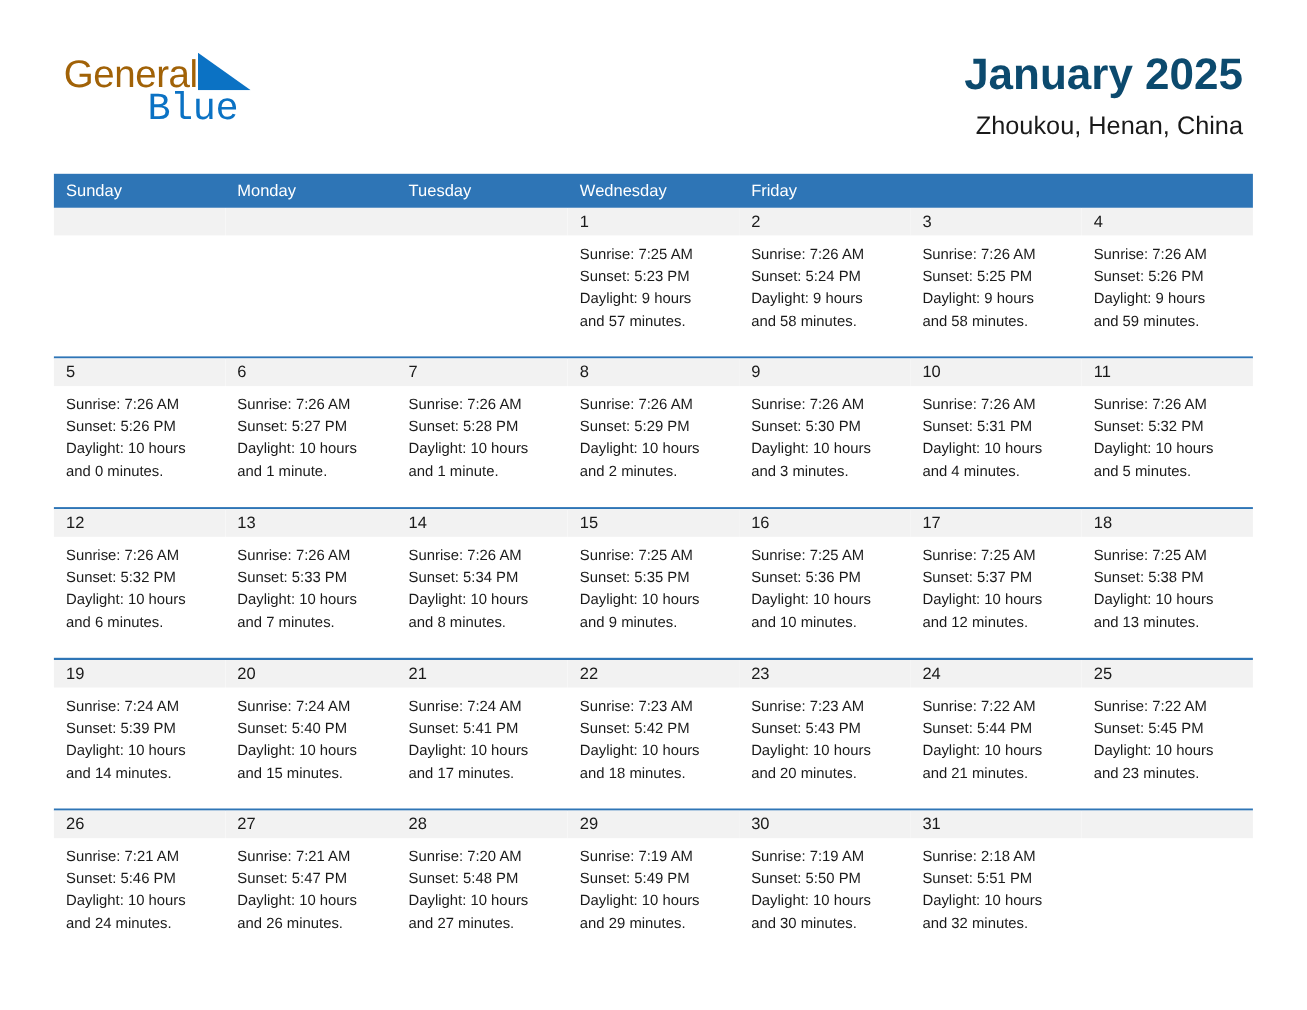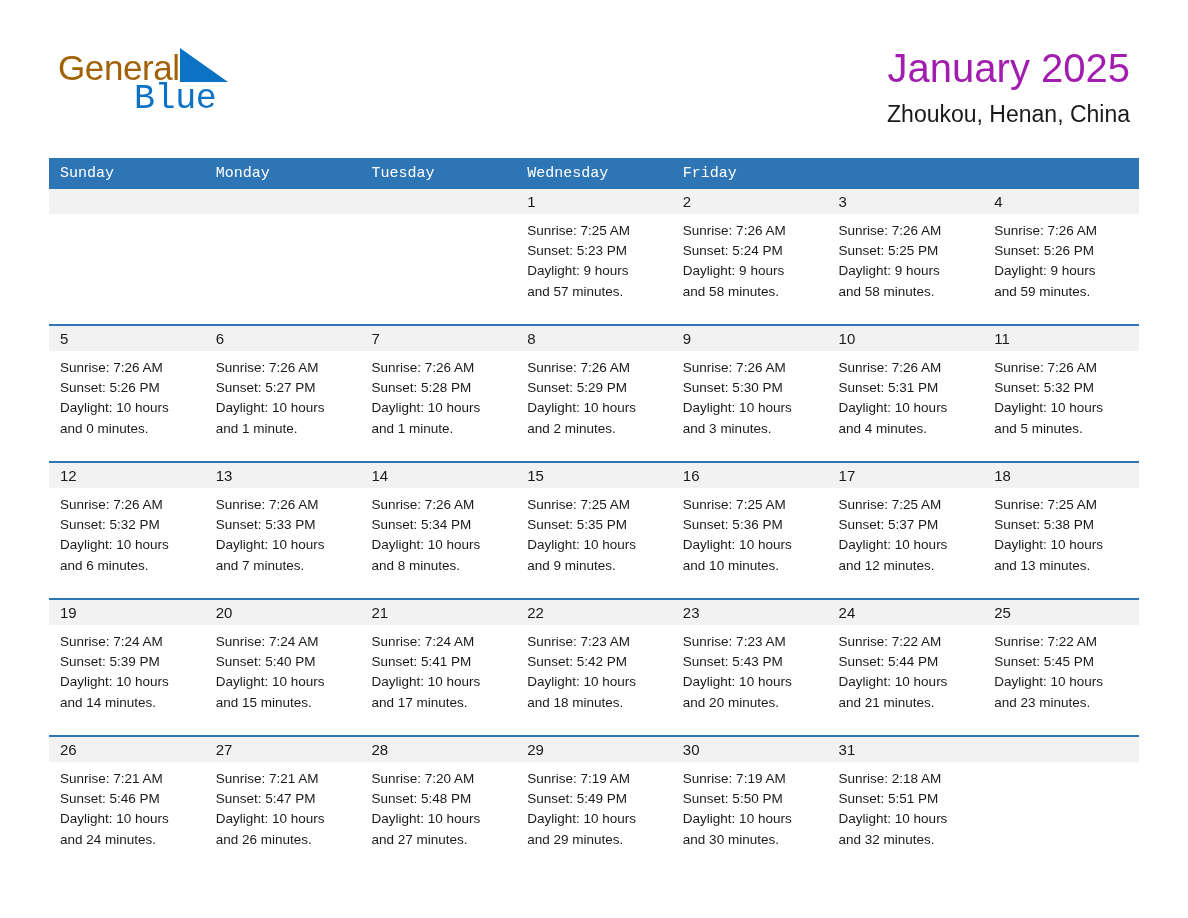--- a/index.html
+++ b/index.html
@@ -63,22 +63,22 @@
   }
 
   .title-wrap {
     position: absolute;
     right: 58px;
     top: 46px;
     text-align: right;
   }
   .cal-title {
     font-size: 40px;
-    font-weight: normal;
-    color: #a21caf;
+    font-weight: bold;
+    color: #0c4a6e;
     line-height: 1.1;
     margin: 0;
     letter-spacing: 0px;
   }
   .cal-subtitle {
     font-size: 23px;
     font-weight: normal;
     color: #1a1a1a;
     margin: 12px 0 0 0;
     line-height: 1.1;
@@ -98,21 +98,20 @@
     height: 31px;
   }
   .weekday {
     color: #ffffff;
     font-size: 15px;
     line-height: 31px;
     padding-left: 11px;
     box-sizing: border-box;
     white-space: nowrap;
     overflow: hidden;
-    font-family: Liberation Mono, monospace;
   }
   .week {
     border-top: 2px solid #2e75b6;
     margin-top: 13px;
   }
   .week:first-of-type {
     margin-top: 0;
     border-top: none;
   }
   .week-grid {

